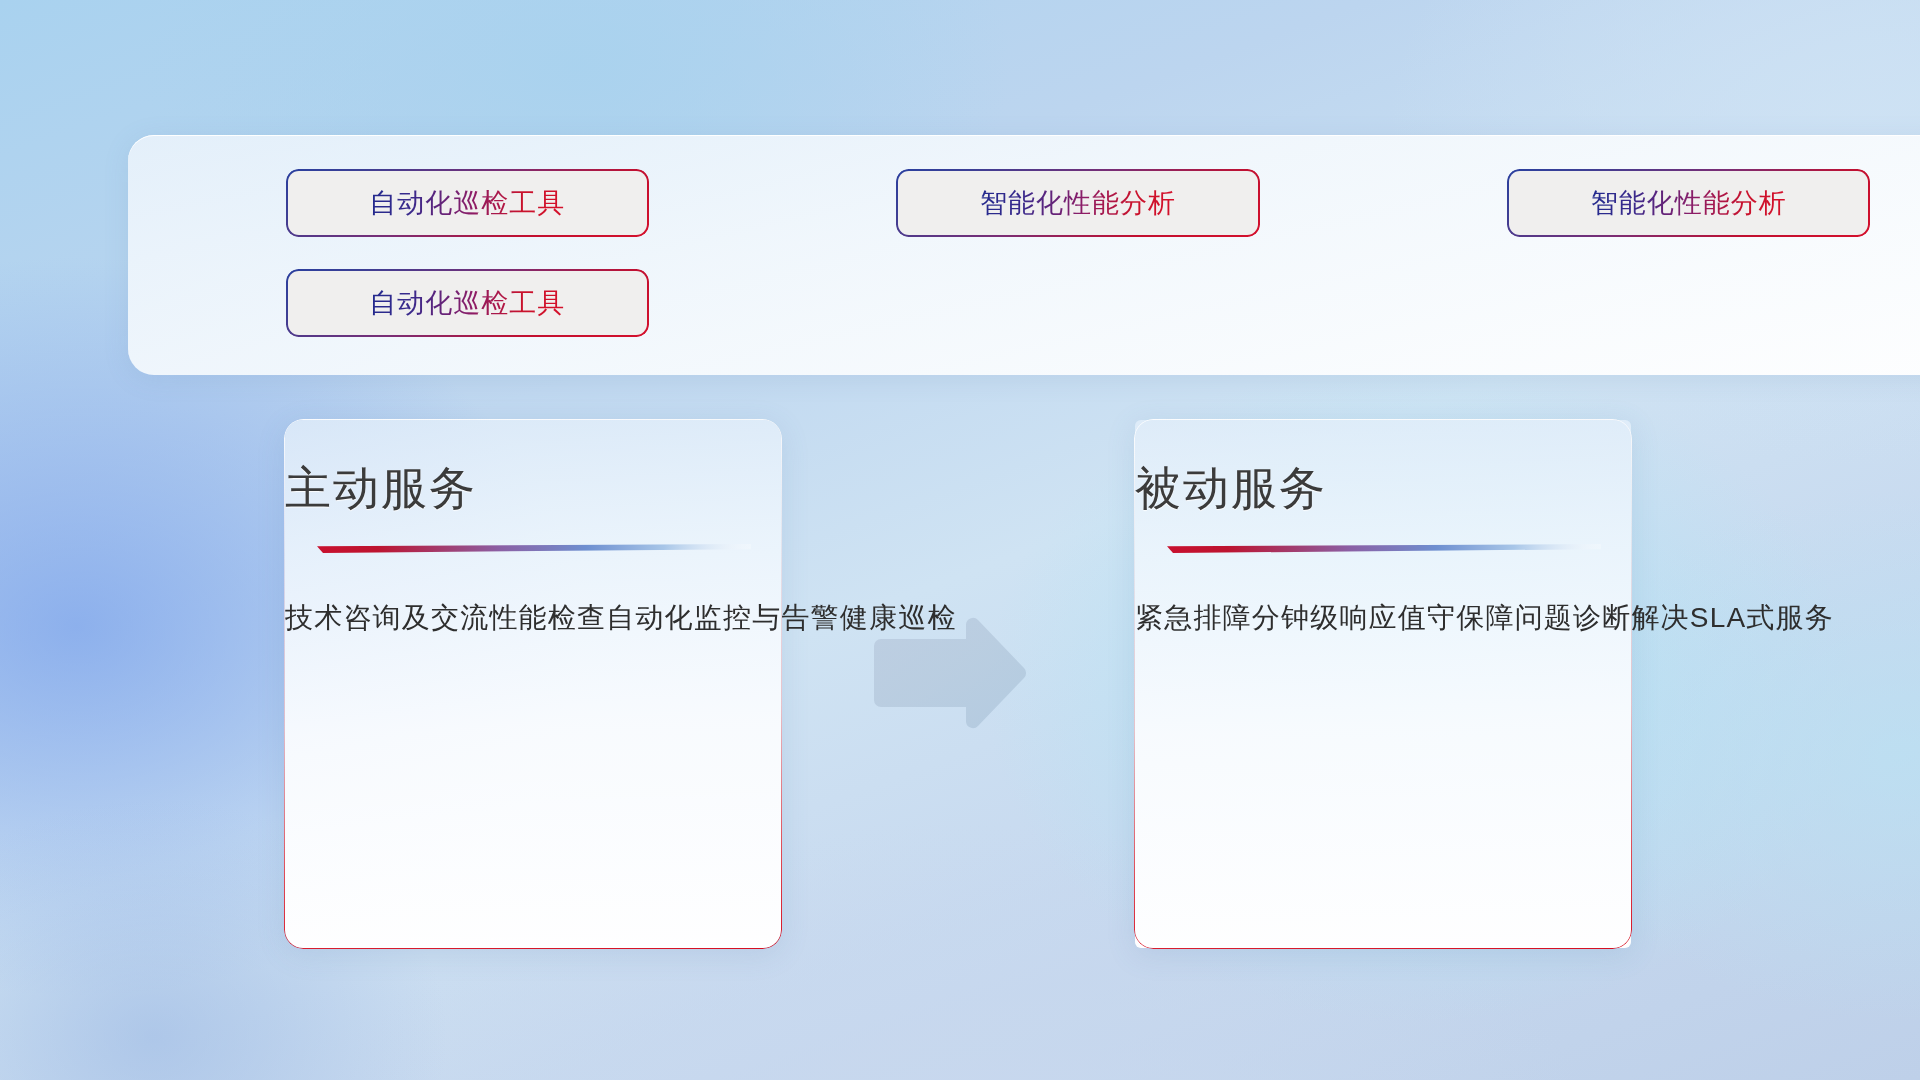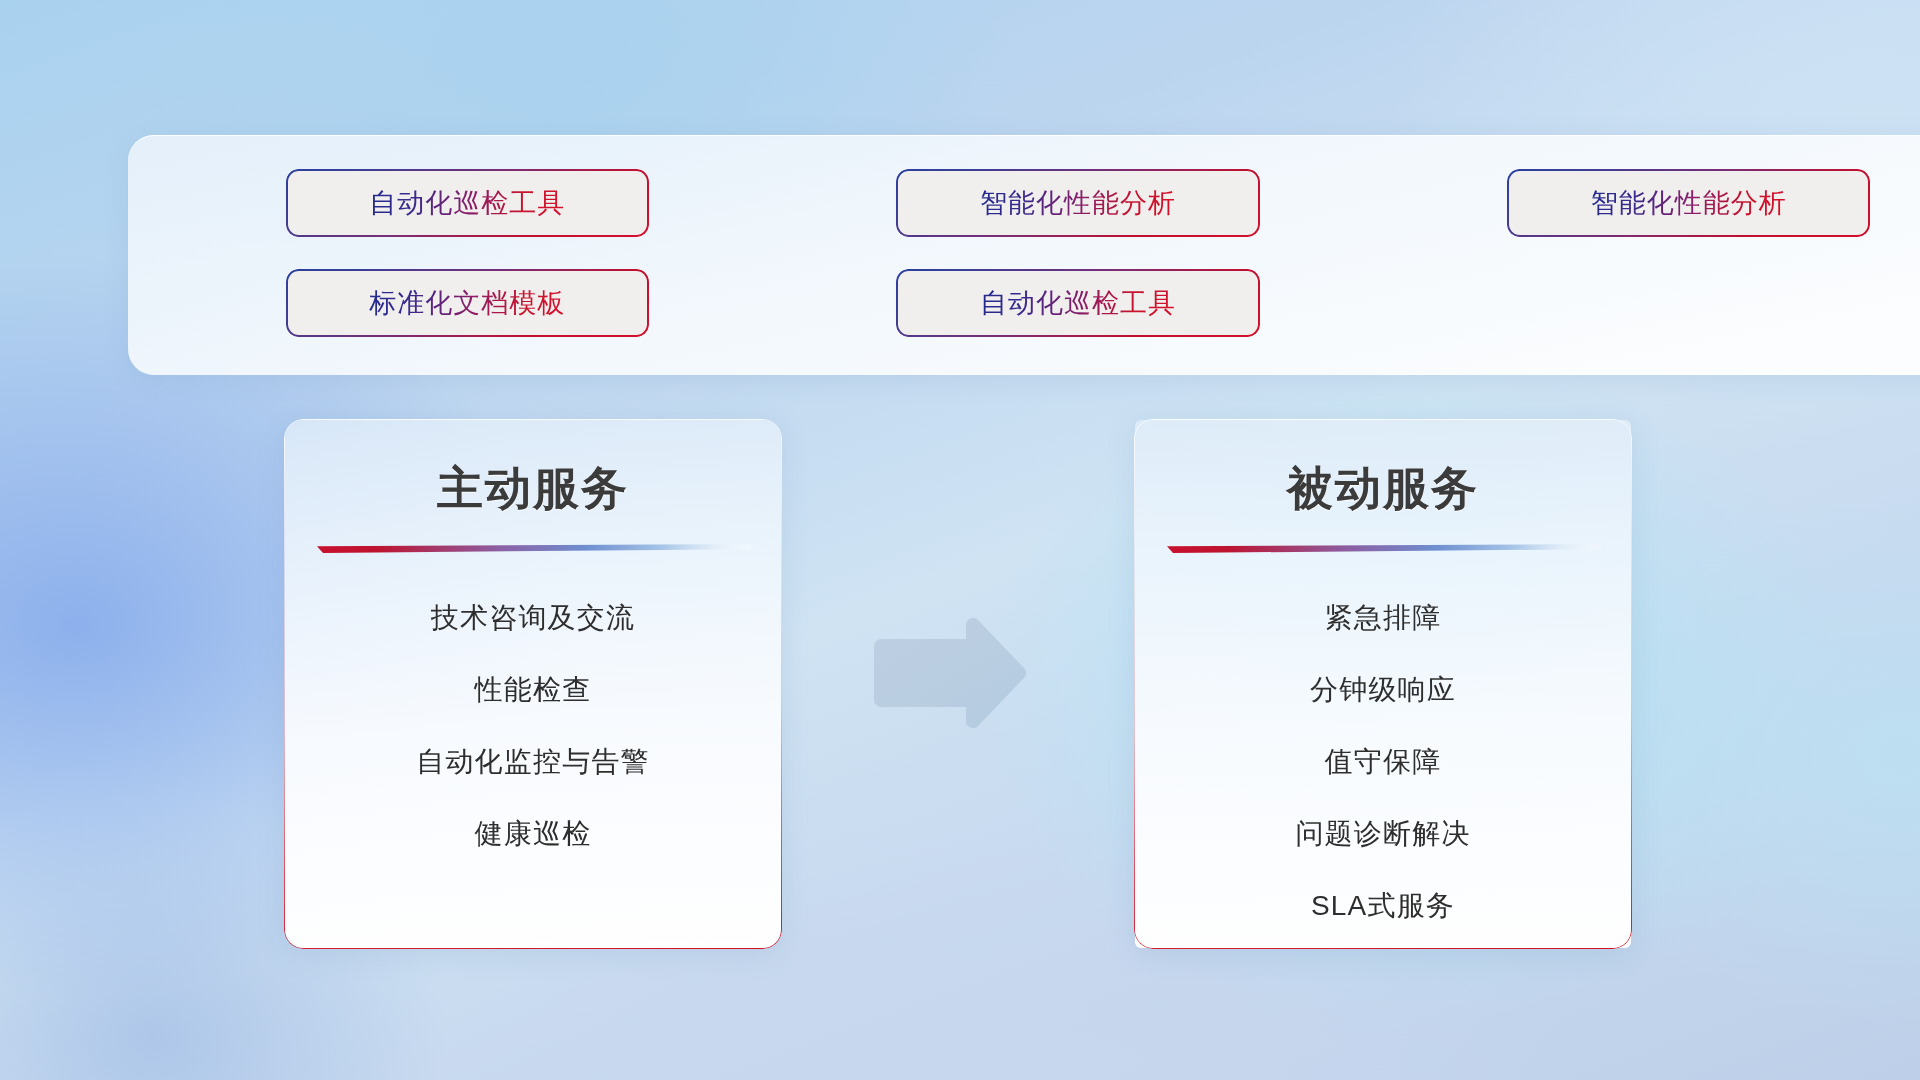--- a/index.html
+++ b/index.html
@@ -73,30 +73,30 @@
     background:linear-gradient(177deg, rgba(255,255,255,0.95) 0%, rgba(250,238,240,0.6) 26%, rgba(243,186,190,0.75) 56%, rgba(226,60,70,0.9) 82%, #d60f22 100%);
     -webkit-mask:linear-gradient(#000 0 0) content-box, linear-gradient(#000 0 0);
     -webkit-mask-composite:xor; mask-composite:exclude;
     pointer-events:none;
   }
   #card-active  { left:285px; }
   #card-passive { left:1135px;border-radius:6px; }
 
   .card-title {
     position:absolute; left:0; right:0; top:38px;
-    text-align:center; font-size:46px; font-weight:bold;
+    text-align:left; font-size:46px; font-weight:normal;
     color:#3b3b3b; letter-spacing:2px;
     text-shadow:0 1px 1px rgba(255,255,255,0.9);
   }
   .divider {
     position:absolute; left:32px; top:124px; width:434px; height:9px;
   }
   .card-list {
     position:absolute; left:0; right:0; top:162px;
-    display:flex; flex-direction:column; align-items:center; gap:0;
+    display:flex; flex-direction:row; align-items:center; gap:0;
   }
   .card-list-item {
     height:72px; line-height:72px;
     font-size:28px; color:#2e2e2e; letter-spacing:1.2px; white-space:nowrap;
   }
 
   
   #flow-arrow {
     position:absolute; left:868px; top:615px; width:162px; height:118px; z-index:2;
   }
@@ -124,23 +124,20 @@
 
 
     <div class="pill">
       <span class="pill-text">智能化性能分析</span>
     </div>
 
     <div class="pill">
       <span class="pill-text">智能化性能分析</span>
     </div>
 
-    <div class="pill">
-      <span class="pill-text">标准化文档模板</span>
-    </div>
 
     <div class="pill">
       <span class="pill-text">自动化巡检工具</span>
     </div>
 
   </div>
 </div>
 
 <div class="card" id="card-active">
   <div class="card-title">主动服务</div>

